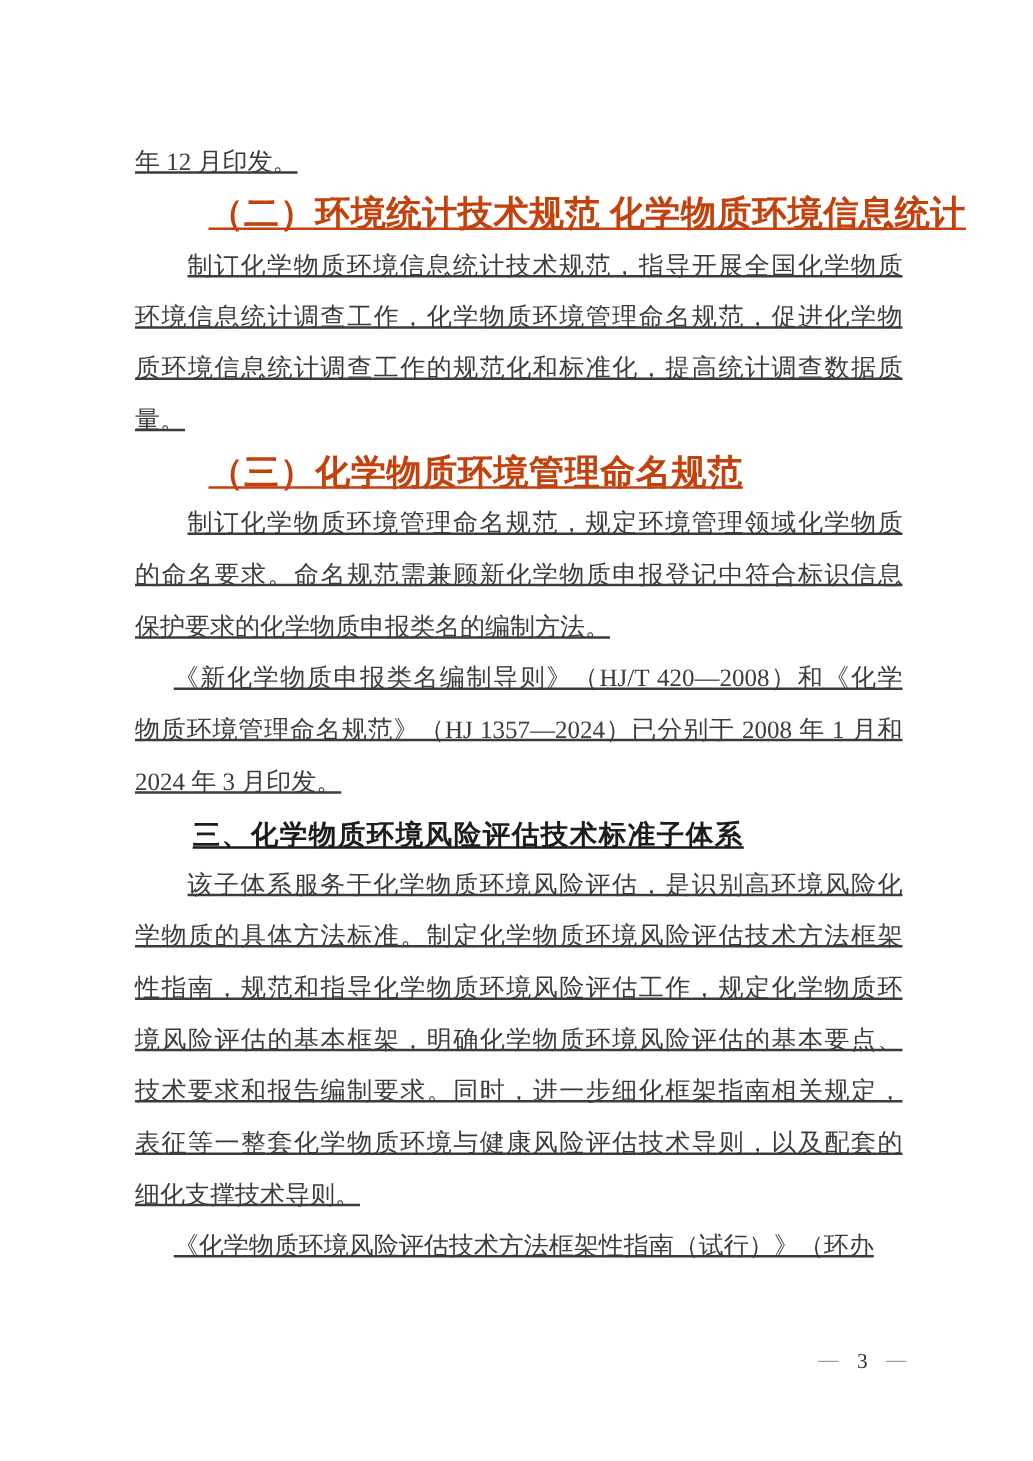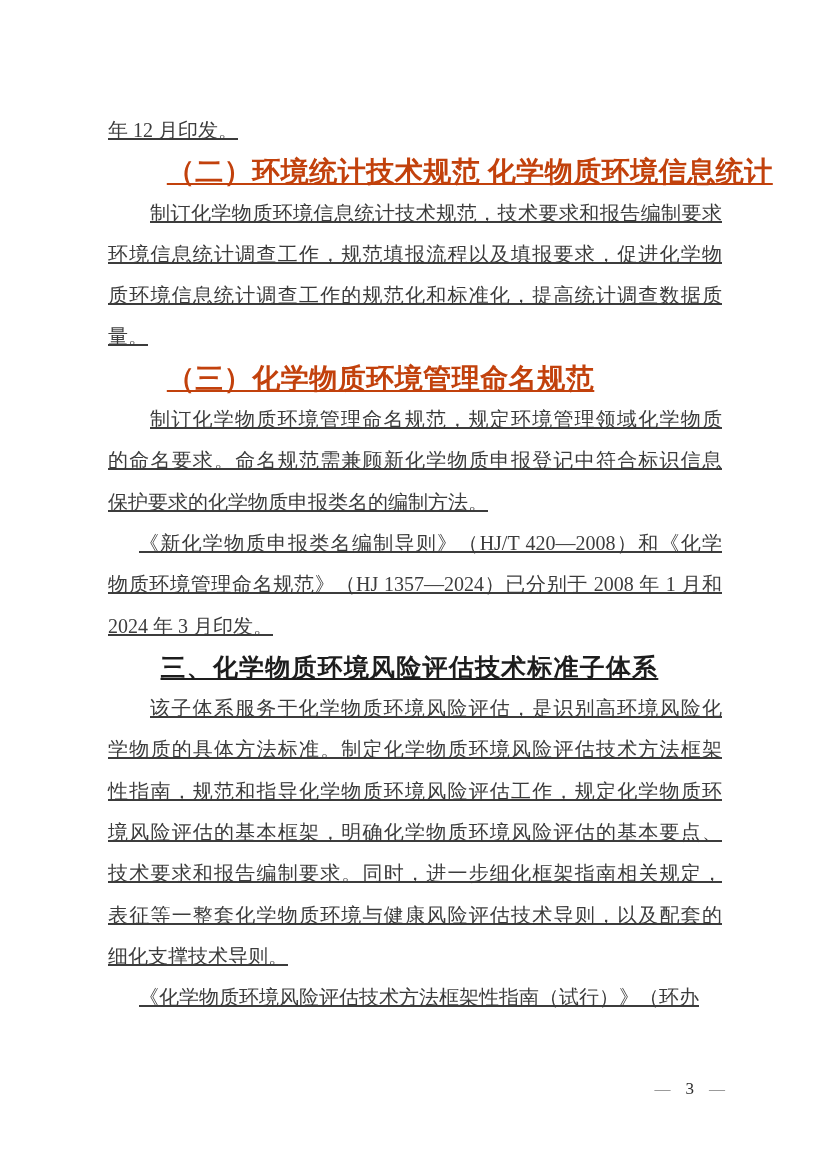--- a/index.html
+++ b/index.html
@@ -45,21 +45,21 @@
   .hk {
     font-weight: 700;
     font-size: 28px;
     color: #c2410c;
     letter-spacing: 0.5px;
   }
   
   .hh {
     font-family: "Liberation Sans", sans-serif;
     font-weight: 600;
-    font-size: 25px;
+    font-size: 22px;
     color: #1d1d1d;
     letter-spacing: 1.2px;
   }
   .footer {
     position: absolute;
     top: 1078px;
     right: 101px;
     display: flex;
     align-items: center;
     gap: 15px;
@@ -75,22 +75,22 @@
     font-family: "Liberation Serif", serif;
   }
 </style>
 </head>
 <body>
 
 <div class="page">
   <div class="content">
     <div class="ln">年 12 月印发。</div>
     <div class="ln hk ind">（二）环境统计技术规范 化学物质环境信息统计</div>
-    <div class="ln just ind">制订化学物质环境信息统计技术规范，技术要求和报告编制要求</div>
-    <div class="ln just">环境信息统计调查工作，规范填报流程以及填报要求，促进化学物</div>
+    <div class="ln just ind">制订化学物质环境信息统计技术规范，指导开展全国化学物质</div>
+    <div class="ln just">环境信息统计调查工作，化学物质环境管理命名规范，促进化学物</div>
     <div class="ln just">质环境信息统计调查工作的规范化和标准化，提高统计调查数据质</div>
     <div class="ln">量。</div>
     <div class="ln hk ind">（三）化学物质环境管理命名规范</div>
     <div class="ln just ind">制订化学物质环境管理命名规范，规定环境管理领域化学物质</div>
     <div class="ln just">的命名要求。命名规范需兼顾新化学物质申报登记中符合标识信息</div>
     <div class="ln">保护要求的化学物质申报类名的编制方法。</div>
     <div class="ln just ind-b">《新化学物质申报类名编制导则》（HJ/T 420—2008）和《化学</div>
     <div class="ln just">物质环境管理命名规范》（HJ 1357—2024）已分别于 2008 年 1 月和</div>
     <div class="ln">2024 年 3 月印发。</div>
     <div class="ln hh ind">三、化学物质环境风险评估技术标准子体系</div>

